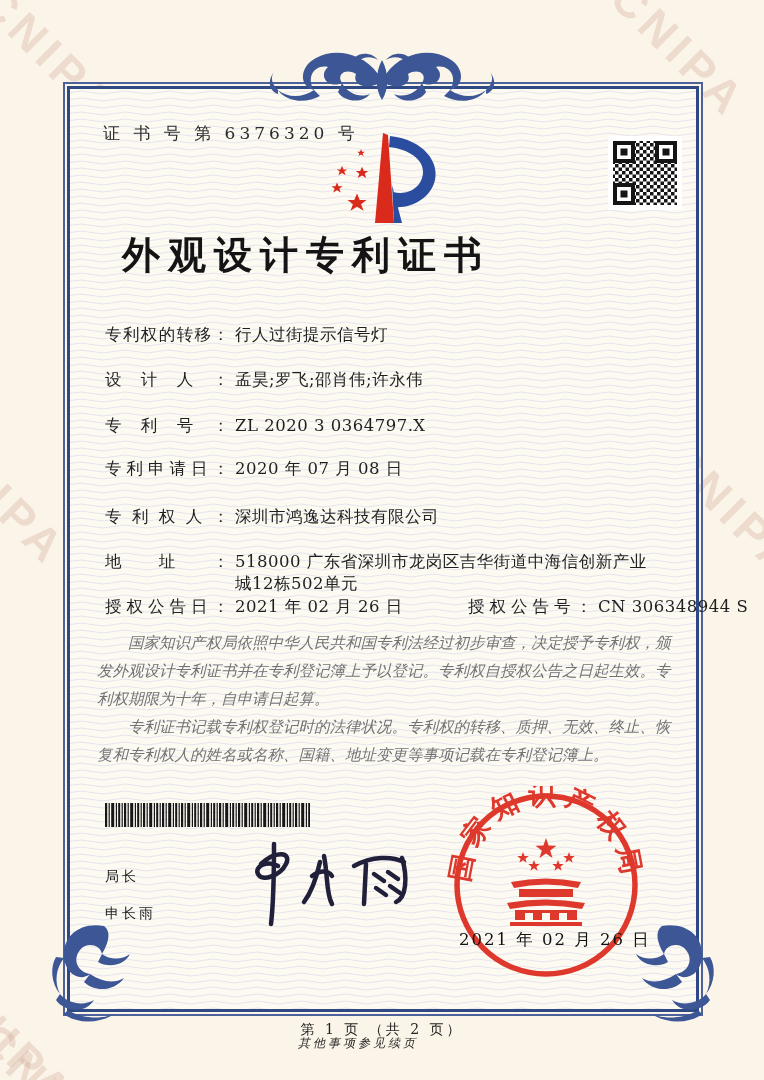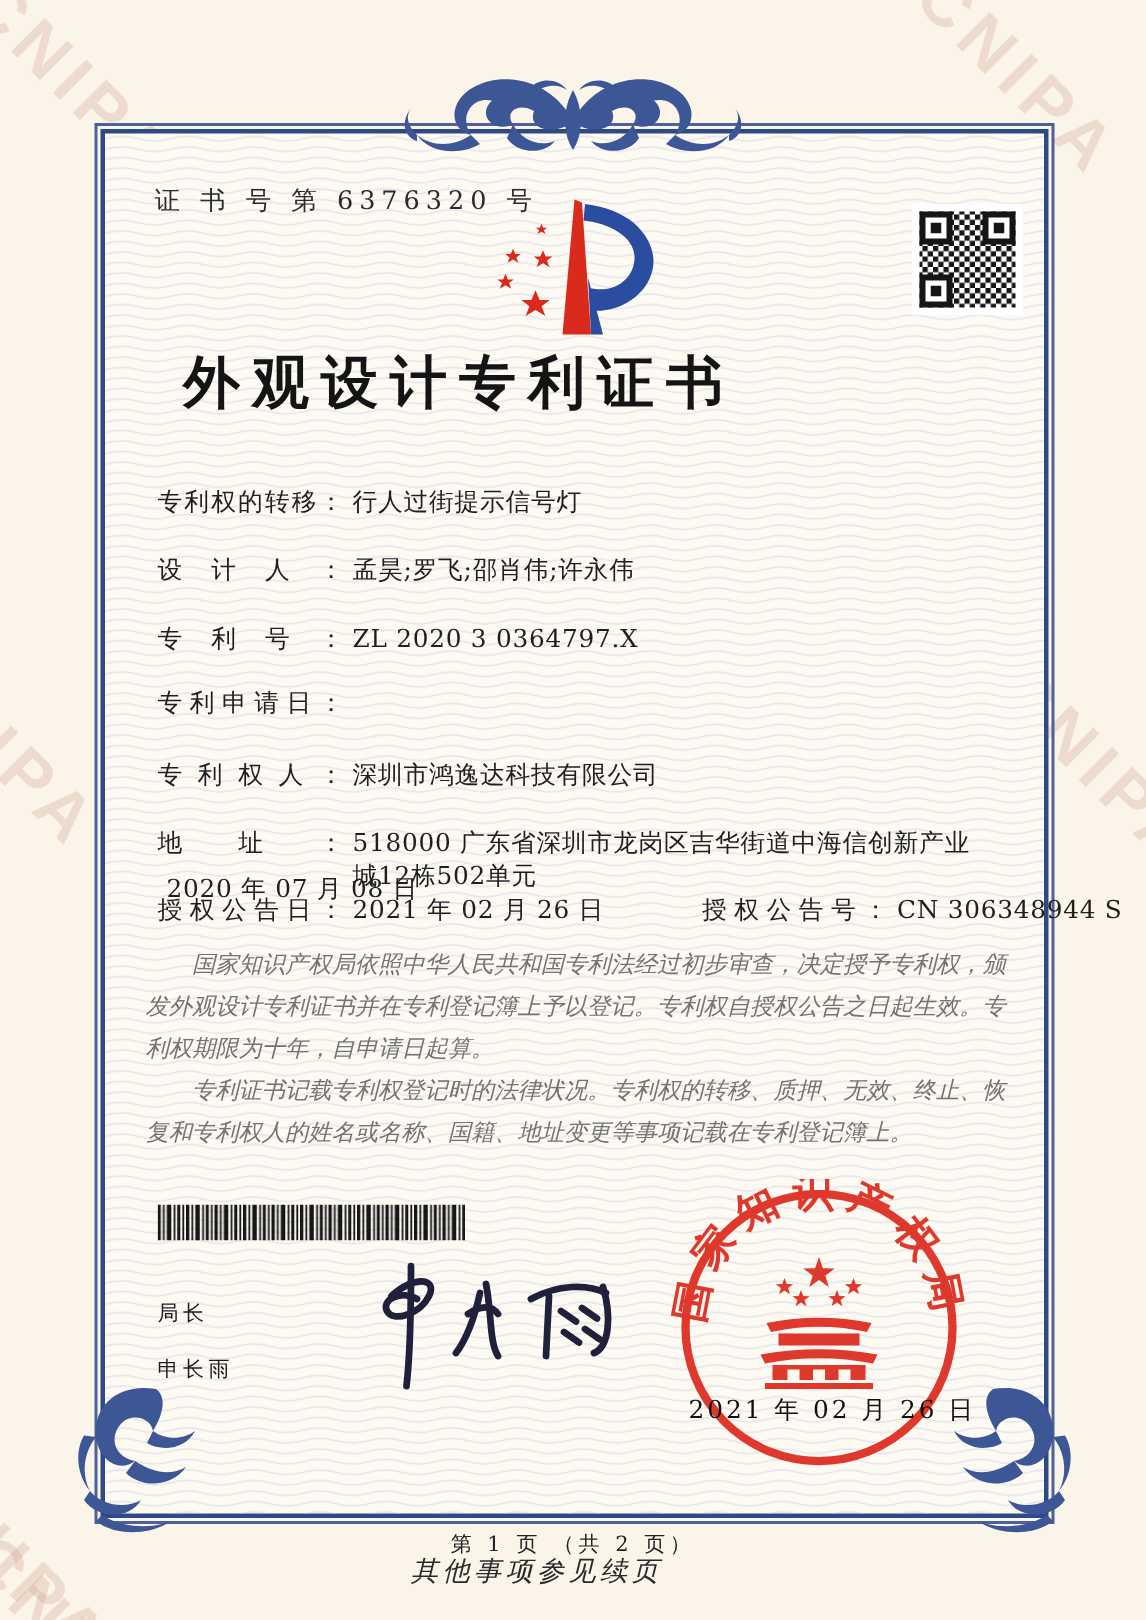--- a/index.html
+++ b/index.html
@@ -44,21 +44,21 @@
     position:absolute; left:97px; top:630px; width:580px;
     font-size:15.5px; line-height:1.8; font-style:italic; color:#737373;
   }
   .paras p { text-indent:2em; }
   .barcode { position:absolute; left:105px; top:803px; }
   .signer { position:absolute; left:105px; top:858px; font-size:14px; letter-spacing:3px; line-height:37px; color:#1c1c1c; }
   .sig { position:absolute; left:216px; top:832px; z-index:4; }
   .seal { position:absolute; left:447px; top:786px; z-index:4; }
   .seal-date { position:absolute; left:459px; top:929px; font-size:16.5px; letter-spacing:2px; color:#111; z-index:5; }
   .page-info { position:absolute; left:0; top:981px; width:764px; text-align:center; font-size:14px; letter-spacing:3px; color:#222;margin-top:40px; }
-  .note { position:absolute; left:0; top:1035px; width:716px; text-align:center; font-size:18px; font-style:italic; letter-spacing:3px; color:#2a2a2a; }
+  .note { position:absolute; left:0; top:1035px; width:716px; text-align:center; font-size:12px; font-style:italic; letter-spacing:3px; color:#2a2a2a; }
 </style>
 </head>
 <body>
 
 <div class="page">
 
   <div class="wm" style="left:8px;top:-26px;">CNIPA</div>
   <div class="wm" style="left:638px;top:-30px;">CNIPA</div>
   <div class="wm" style="left:445px;top:298px;">CNIPA</div>
   <div class="wm" style="left:-42px;top:418px;">CNIPA</div>
@@ -167,21 +167,21 @@
       <span class="f-value">行人过街提示信号灯</span>
     </div>
     <div class="field-row" style="top:369px;">
       <span class="f-label">设计人：</span>
       <span class="f-value">孟昊;罗飞;邵肖伟;许永伟</span>
     </div>
     <div class="field-row" style="top:415px;">
       <span class="f-label">专利号：</span>
       <span class="f-value">ZL 2020 3 0364797.X</span>
     </div>
-    <div class="field-row" style="top:458px;flex-direction:column;">
+    <div class="field-row" style="top:458px;">
       <span class="f-label">专利申请日：</span>
       <span class="f-value">2020 年 07 月 08 日</span>
     </div>
     <div class="field-row" style="top:506px;">
       <span class="f-label">专利权人：</span>
       <span class="f-value">深圳市鸿逸达科技有限公司</span>
     </div>
     <div class="field-row" style="top:551px;">
       <span class="f-label">地址：</span>
       <span class="f-value wrap">518000 广东省深圳市龙岗区吉华街道中海信创新产业城12栋502单元</span>

